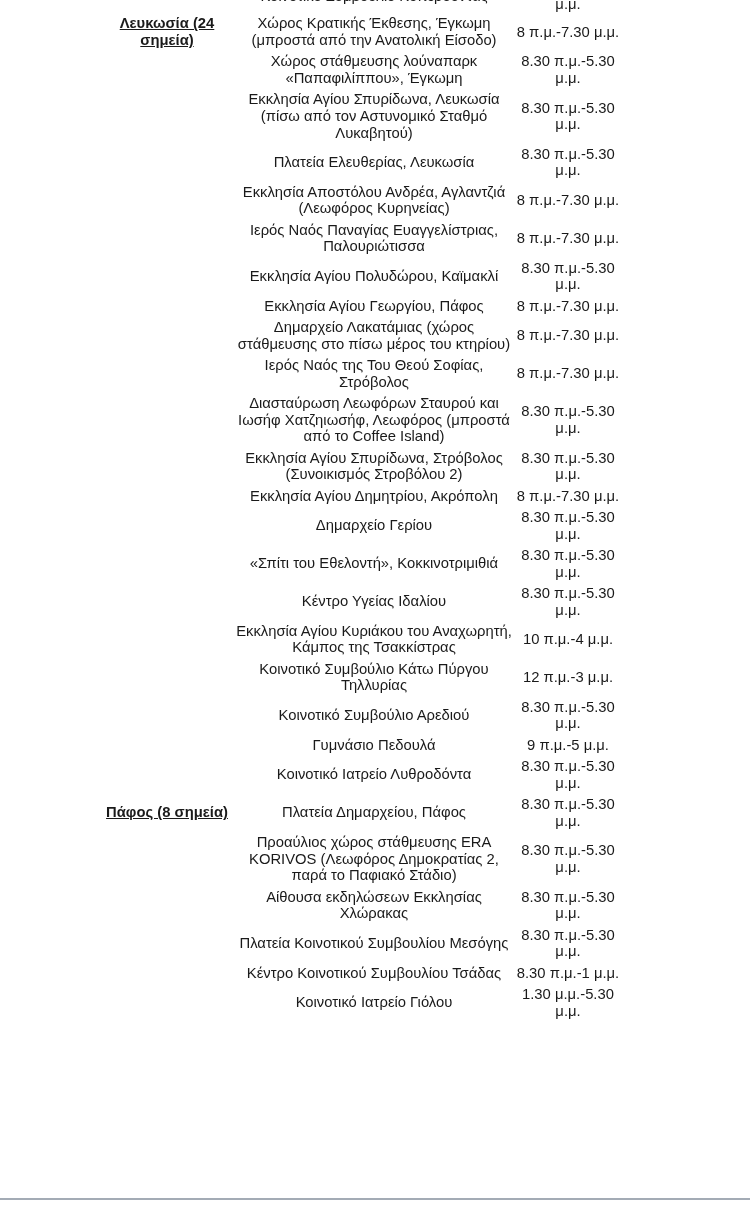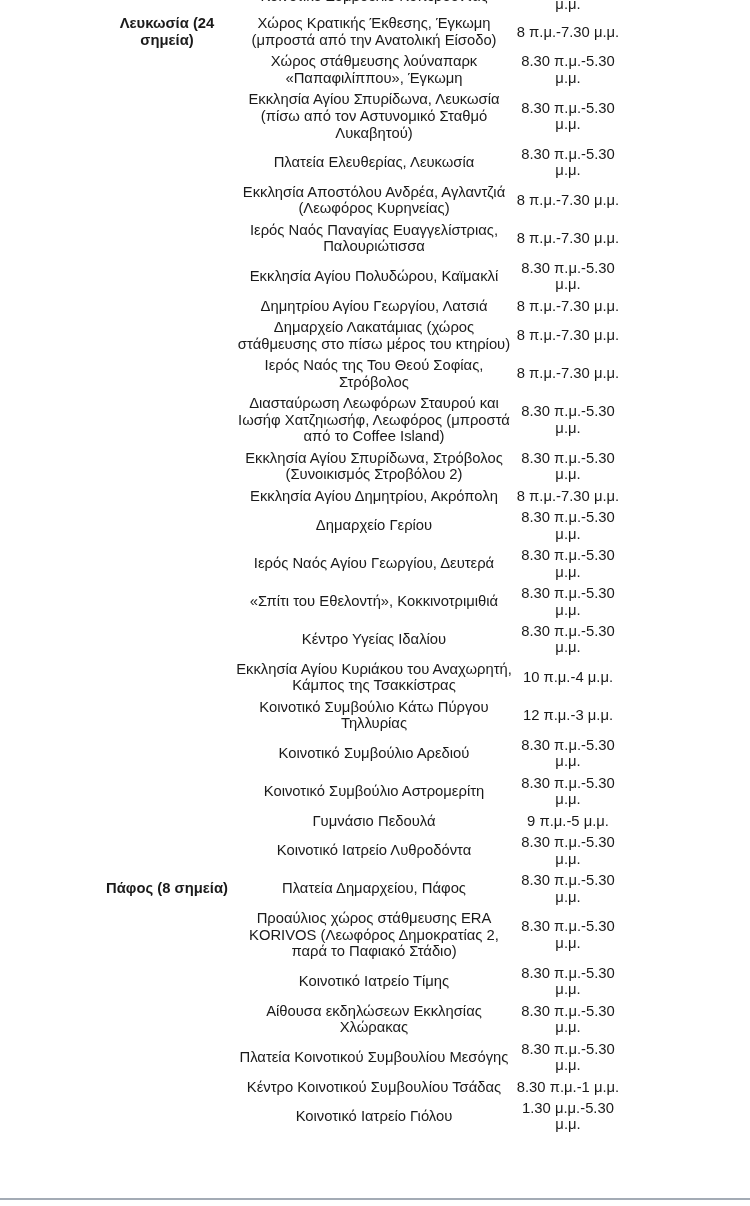--- a/index.html
+++ b/index.html
@@ -27,20 +27,21 @@
   col.col-location { width: 276px; }
   col.col-time { width: 112px; }
   td {
     padding: 2.4px 0;
     text-align: center;
     vertical-align: middle;
     border: none;
   }
   td.region-cell {
     font-weight: bold;
+    text-decoration: underline;
   }
   tr.row-clipped td { padding: 0; height: 13px; }
   tr.row-clipped .cellwrap {
     display: block;
     height: 13px;
     overflow: hidden;
   }
   tr.row-clipped .loc-cell .cell-inner {
     display: block;
     margin-top: -11.6px;
@@ -140,21 +141,21 @@
         <td class="loc-cell">
           <span class="cellwrap"><span class="cell-inner">Εκκλησία Αγίου Πολυδώρου, Καϊμακλί</span></span>
         </td>
         <td class="time-cell">
           <span class="cellwrap"><span class="cell-inner">8.30 π.μ.-5.30 μ.μ.</span></span>
         </td>
       </tr>
       <tr>
         <td class="region-cell"></td>
         <td class="loc-cell">
-          <span class="cellwrap"><span class="cell-inner">Δημητρίου Αγίου Γεωργίου, Λατσιά</span></span>
+          <span class="cellwrap"><span class="cell-inner">Εκκλησία Αγίου Γεωργίου, Πάφος</span></span>
         </td>
         <td class="time-cell">
           <span class="cellwrap"><span class="cell-inner">8 π.μ.-7.30 μ.μ.</span></span>
         </td>
       </tr>
       <tr>
         <td class="region-cell"></td>
         <td class="loc-cell">
           <span class="cellwrap"><span class="cell-inner">Δημαρχείο Λακατάμιας (χώρος στάθμευσης στο πίσω μέρος του κτηρίου)</span></span>
         </td>
@@ -203,29 +204,20 @@
         <td class="loc-cell">
           <span class="cellwrap"><span class="cell-inner">Δημαρχείο Γερίου</span></span>
         </td>
         <td class="time-cell">
           <span class="cellwrap"><span class="cell-inner">8.30 π.μ.-5.30 μ.μ.</span></span>
         </td>
       </tr>
       <tr>
         <td class="region-cell"></td>
         <td class="loc-cell">
-          <span class="cellwrap"><span class="cell-inner">Ιερός Ναός Αγίου Γεωργίου, Δευτερά</span></span>
-        </td>
-        <td class="time-cell">
-          <span class="cellwrap"><span class="cell-inner">8.30 π.μ.-5.30 μ.μ.</span></span>
-        </td>
-      </tr>
-      <tr>
-        <td class="region-cell"></td>
-        <td class="loc-cell">
           <span class="cellwrap"><span class="cell-inner">«Σπίτι του Εθελοντή», Κοκκινοτριμιθιά</span></span>
         </td>
         <td class="time-cell">
           <span class="cellwrap"><span class="cell-inner">8.30 π.μ.-5.30 μ.μ.</span></span>
         </td>
       </tr>
       <tr>
         <td class="region-cell"></td>
         <td class="loc-cell">
           <span class="cellwrap"><span class="cell-inner">Κέντρο Υγείας Ιδαλίου</span></span>
@@ -257,29 +249,20 @@
         <td class="loc-cell">
           <span class="cellwrap"><span class="cell-inner">Κοινοτικό Συμβούλιο Αρεδιού</span></span>
         </td>
         <td class="time-cell">
           <span class="cellwrap"><span class="cell-inner">8.30 π.μ.-5.30 μ.μ.</span></span>
         </td>
       </tr>
       <tr>
         <td class="region-cell"></td>
         <td class="loc-cell">
-          <span class="cellwrap"><span class="cell-inner">Κοινοτικό Συμβούλιο Αστρομερίτη</span></span>
-        </td>
-        <td class="time-cell">
-          <span class="cellwrap"><span class="cell-inner">8.30 π.μ.-5.30 μ.μ.</span></span>
-        </td>
-      </tr>
-      <tr>
-        <td class="region-cell"></td>
-        <td class="loc-cell">
           <span class="cellwrap"><span class="cell-inner">Γυμνάσιο Πεδουλά</span></span>
         </td>
         <td class="time-cell">
           <span class="cellwrap"><span class="cell-inner">9 π.μ.-5 μ.μ.</span></span>
         </td>
       </tr>
       <tr>
         <td class="region-cell"></td>
         <td class="loc-cell">
           <span class="cellwrap"><span class="cell-inner">Κοινοτικό Ιατρείο Λυθροδόντα</span></span>
@@ -294,29 +277,20 @@
           <span class="cellwrap"><span class="cell-inner">Πλατεία Δημαρχείου, Πάφος</span></span>
         </td>
         <td class="time-cell">
           <span class="cellwrap"><span class="cell-inner">8.30 π.μ.-5.30 μ.μ.</span></span>
         </td>
       </tr>
       <tr>
         <td class="region-cell"></td>
         <td class="loc-cell">
           <span class="cellwrap"><span class="cell-inner">Προαύλιος χώρος στάθμευσης ERA KORIVOS (Λεωφόρος Δημοκρατίας 2, παρά το Παφιακό Στάδιο)</span></span>
-        </td>
-        <td class="time-cell">
-          <span class="cellwrap"><span class="cell-inner">8.30 π.μ.-5.30 μ.μ.</span></span>
-        </td>
-      </tr>
-      <tr>
-        <td class="region-cell"></td>
-        <td class="loc-cell">
-          <span class="cellwrap"><span class="cell-inner">Κοινοτικό Ιατρείο Τίμης</span></span>
         </td>
         <td class="time-cell">
           <span class="cellwrap"><span class="cell-inner">8.30 π.μ.-5.30 μ.μ.</span></span>
         </td>
       </tr>
       <tr>
         <td class="region-cell"></td>
         <td class="loc-cell">
           <span class="cellwrap"><span class="cell-inner">Αίθουσα εκδηλώσεων Εκκλησίας Χλώρακας</span></span>
         </td>

